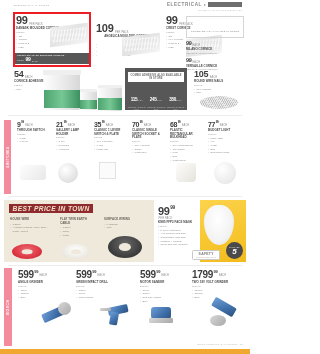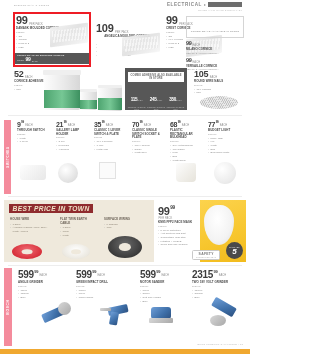--- a/index.html
+++ b/index.html
@@ -191,21 +191,21 @@
         <span class="price" style="font-size:5.5px;">99</span>
         <span class="price-unit">EACH</span>
       </div>
       <div class="ptitle">VERSAILLE CORNICE</div>
       <div class="pcode">SET OF 2 / 100mm LENGTH</div>
     </div>
   </div>
 
   <div style="position:absolute; left:14px; top:70px; width:46px;">
     <div style="display:flex; align-items:flex-end; gap:1.5px;">
-      <span class="price" style="font-size:9px;">52</span>
+      <span class="price" style="font-size:9px;">54</span>
       <span class="price-unit">EACH</span>
     </div>
     <div class="ptitle">CORNICE ADHESIVE</div>
     <div class="pcode">712345</div>
     <ul class="bullets">
       <li>5kg</li>
     </ul>
   </div>
 
   <div class="pail" style="left:44px; top:72px; width:36px; height:38px;">
@@ -495,21 +495,21 @@
       <li>Blue</li>
     </ul>
   </div>
   <div class="tool" style="left:148px; top:303px; width:30px; height:24px;">
     <div class="tool-body" style="left:3px; top:4px; width:20px; height:12px; border-radius:3px;"></div>
     <div class="tool-acc" style="left:1px; top:15px; width:24px; height:5px;"></div>
   </div>
 
   <div style="position:absolute; left:192px; top:270px; width:42px;">
     <div style="display:flex; align-items:flex-start; gap:.5px;">
-      <span class="price" style="font-size:10px;">2315</span>
+      <span class="price" style="font-size:10px;">1799</span>
       <span class="cents price" style="font-size:4px;">99</span>
       <span class="price-unit" style="margin-left:.8px; margin-top:4px;">EACH</span>
     </div>
     <div class="ptitle">TWO 18V VOLT GRINDER</div>
     <div class="pcode">598148</div>
     <ul class="bullets">
       <li>1100W</li>
       <li>230mm</li>
       <li>Blue</li>
     </ul>

